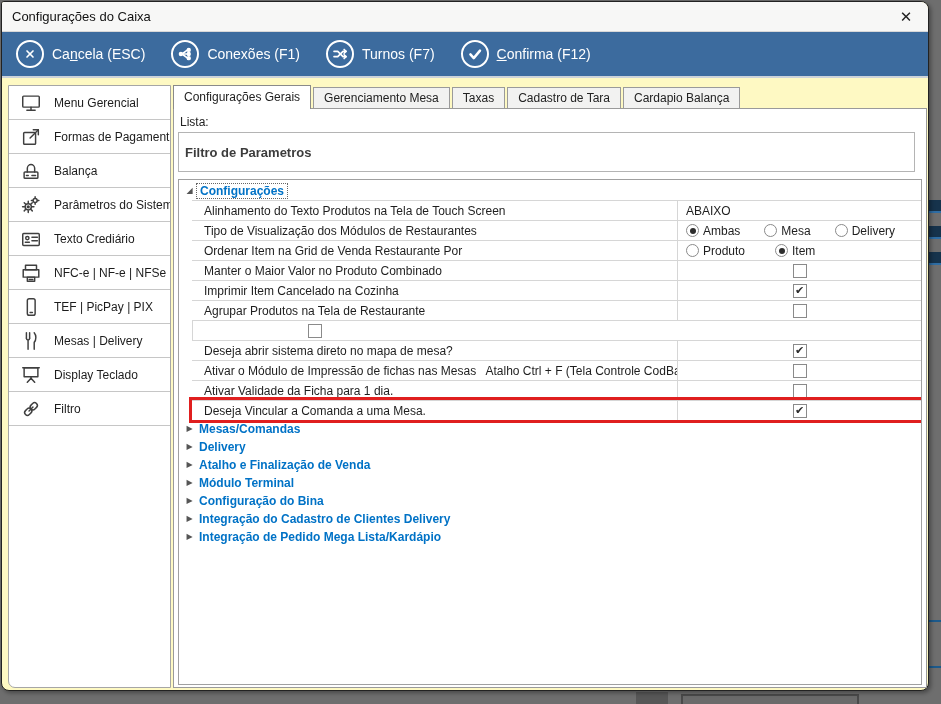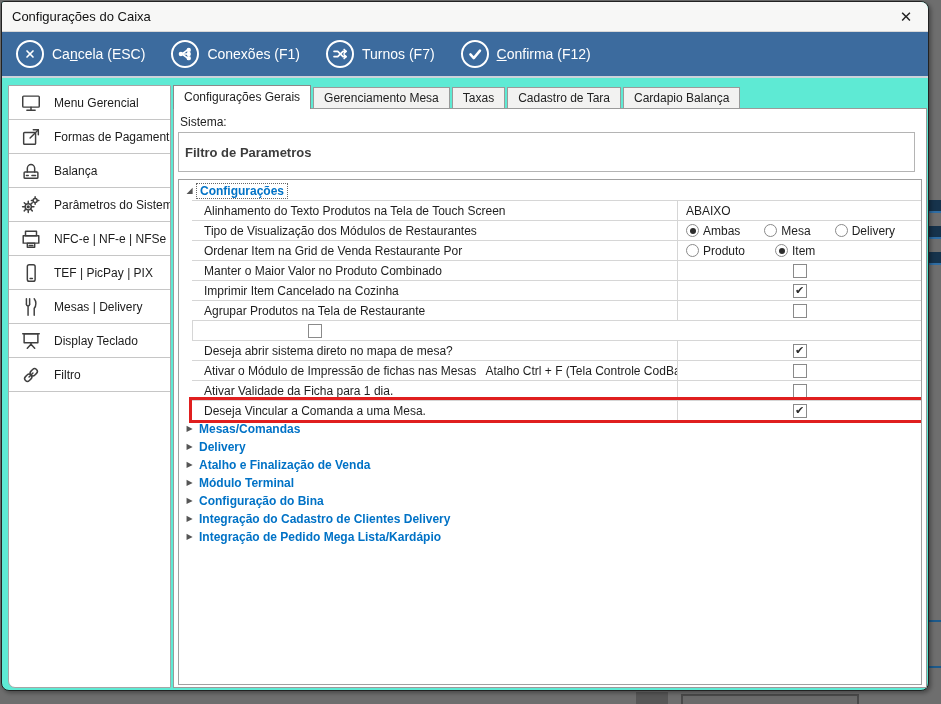--- a/index.html
+++ b/index.html
@@ -14,21 +14,21 @@
   }
   
   .bg-bar { position:absolute; right:0; width:13px; height:13px; background:#16334c; border-bottom:2px solid #2e6da4; }
   .bg-line { position:absolute; right:0; width:12px; height:2px; background:#1c5a8c; }
   .bg-rect1 { position:absolute; left:636px; top:692px; width:32px; height:12px; background:#575757; }
   .bg-rect2 { position:absolute; left:681px; top:694px; width:178px; height:10px; border:2px solid #4a4a4a; border-bottom:none; background:#6a6a6a; }
 
   
   .window {
     position:absolute; left:1px; top:1px; width:928px; height:690px;
-    background:#5eead4; border:1px solid #222;
+    background:#fef9c3; border:1px solid #222;
     border-radius:3px 8px 8px 8px; overflow:hidden;
     box-shadow:2px 2px 4px rgba(0,0,0,.35);
   }
   .titlebar {
     height:30px; background:#f7f7f6; display:flex; align-items:center;
     padding:0 10px; border-bottom:1px solid #d8d8d8;
   }
   .titlebar .title { font-size:13px; color:#111; }
   .close-btn {
     margin-left:auto; width:24px; height:24px; display:flex; align-items:center; justify-content:center;
@@ -210,20 +210,32 @@
               <path d="M9 9.8v-2 M9 18.2v2 M4.8 14h-2 M13.2 14h2 M6 11l-1.4-1.4 M12 17l1.4 1.4 M12 11l1.4-1.4 M6 17l-1.4 1.4"></path>
               <circle cx="16.5" cy="7" r="2.2"></circle>
               <path d="M16.5 4.3v-1.4 M16.5 9.7v1.4 M13.8 7h-1.4 M19.2 7h1.4"></path>
             </svg>
           </span>
           <span class="slabel">Parâmetros do Sistema</span>
         </div>
         <div class="side-item">
           <span class="sicon">
             <svg width="22" height="22" viewBox="0 0 24 24">
+              <rect x="3" y="6" width="18" height="13" rx="1"></rect>
+              <circle cx="8" cy="11" r="1.8"></circle>
+              <line x1="5.8" y1="15.5" x2="10.2" y2="15.5"></line>
+              <line x1="13" y1="10" x2="19" y2="10"></line>
+              <line x1="13" y1="14" x2="19" y2="14"></line>
+            </svg>
+          </span>
+          <span class="slabel">Texto Crediário</span>
+        </div>
+        <div class="side-item">
+          <span class="sicon">
+            <svg width="22" height="22" viewBox="0 0 24 24">
               <rect x="6" y="3.5" width="12" height="5"></rect>
               <rect x="3.5" y="8.5" width="17" height="8"></rect>
               <rect x="8" y="16.5" width="8" height="4.5"></rect>
               <line x1="10" y1="19" x2="14" y2="19"></line>
             </svg>
           </span>
           <span class="slabel">NFC-e | NF-e | NFSe</span>
         </div>
         <div class="side-item">
           <span class="sicon">
@@ -272,21 +284,21 @@
 
     <div class="main">
       <div class="tabstrip" id="tab-strip">
           <div class="tab active">Configurações Gerais</div>
           <div class="tab">Gerenciamento Mesa</div>
           <div class="tab">Taxas</div>
           <div class="tab">Cadastro de Tara</div>
           <div class="tab">Cardapio Balança</div>
         </div>
       <div class="tabpage">
-        <div class="filter-label">Sistema:</div>
+        <div class="filter-label">Lista:</div>
         <input class="filter-input" type="text" value="Filtro de Parametros" style="">
         <div class="grid" id="grid-body">
             <div class="cat-row">
               <span class="cat-arrow">◢</span>
               <span class="cat-label focus">Configurações</span>
             </div>
             <div class="prow">
               <div class="prow-label">Alinhamento do Texto Produtos na Tela de Touch Screen</div>
               <div class="prow-value">
                 <span class="val-text">ABAIXO</span>

